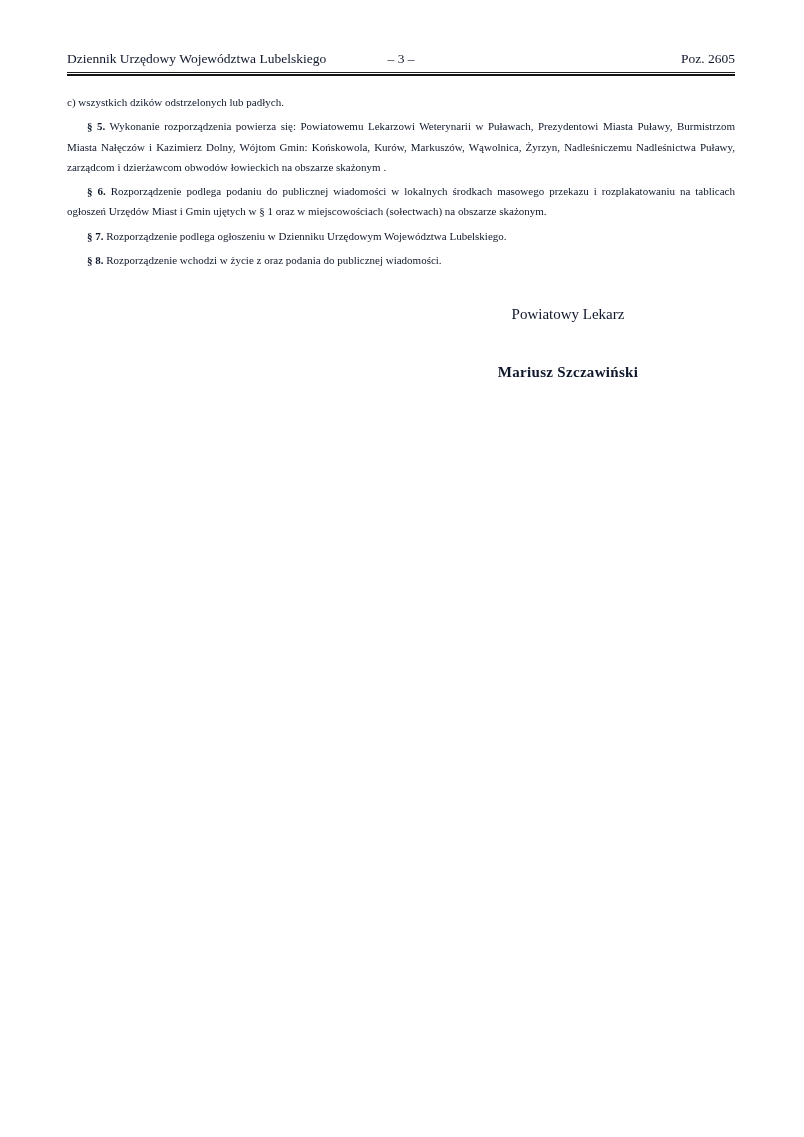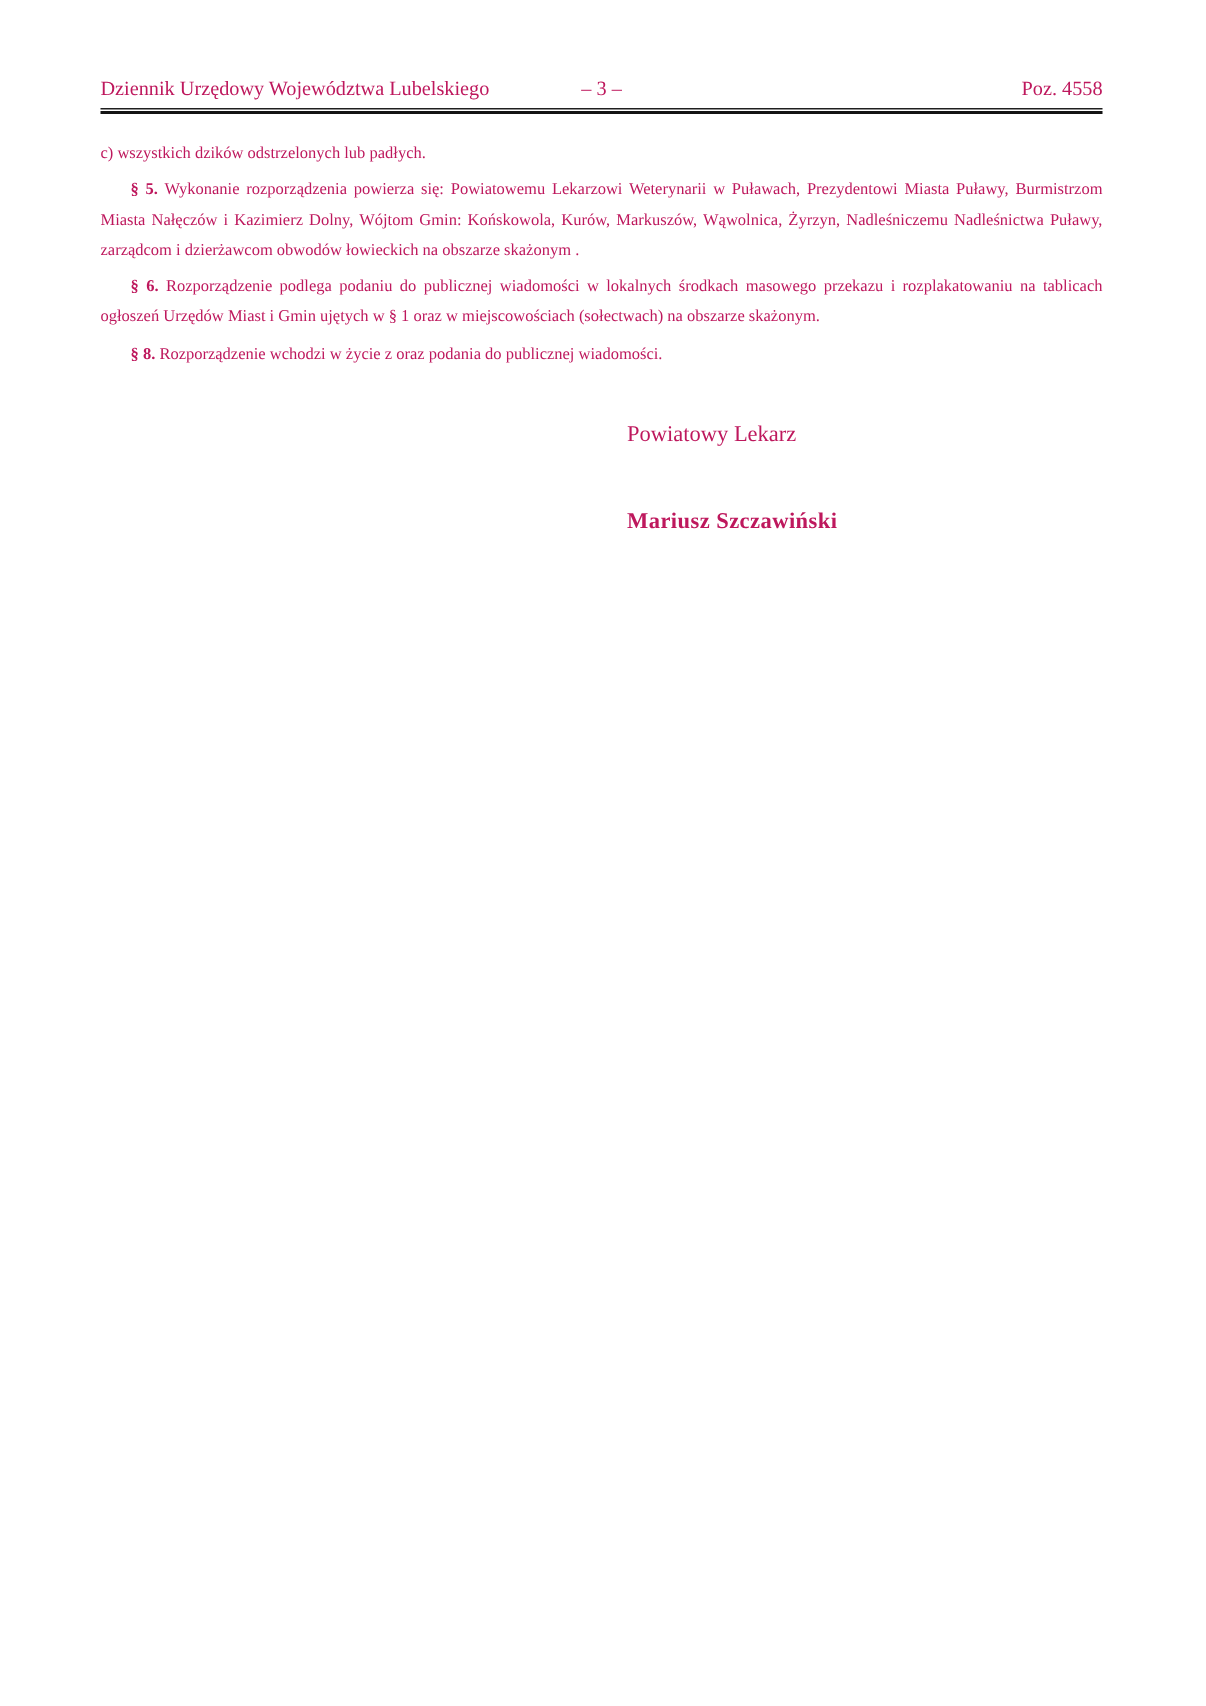--- a/index.html
+++ b/index.html
@@ -6,21 +6,21 @@
     margin: 0;
     padding: 0;
     background: #ffffff;
   }
   .page {
     position: relative;
     width: 804px;
     height: 1137px;
     background: #ffffff;
     font-family: "Liberation Serif", "DejaVu Serif", serif;
-    color: #be185d;
+    color: #0f172a;
     overflow: hidden;
   }
   .content {
     position: absolute;
     left: 67px;
     top: 0;
     width: 668px;
   }
   
   .page-header {
@@ -51,49 +51,51 @@
     margin: 4px 0 0 0;
     text-align: justify;
     text-indent: 20px;
     font-family: Liberation Serif, serif;
   }
   .secnum { font-weight: bold; }
   
   .signature {
     margin: 34px 0 0 351px;
     width: 300px;
+    text-align: center;
     font-size: 15px;
     line-height: 20px;
   }
   .signer-name {
     margin-top: 38px;
     font-weight: bold;
     letter-spacing: 0.3px;
   }
 </style>
 </head>
 <body>
 
 <div class="page">
   <div class="content">
 
     <header class="page-header">
       <span class="hdr-left">Dziennik Urzędowy Województwa Lubelskiego</span>
       <span class="hdr-center">– 3 –</span>
-      <span class="hdr-right">Poz. 4558</span>
+      <span class="hdr-right">Poz. 2605</span>
     </header>
 
     <div class="header-rule"></div>
 
     <p class="bodytext item-c">c) wszystkich dzików odstrzelonych lub padłych.</p>
 
     <p class="bodytext section"><span class="secnum">§ 5.</span> <span>Wykonanie rozporządzenia powierza się: Powiatowemu Lekarzowi Weterynarii w Puławach, Prezydentowi Miasta Puławy, Burmistrzom Miasta Nałęczów i Kazimierz Dolny, Wójtom Gmin: Końskowola, Kurów, Markuszów, Wąwolnica, Żyrzyn, Nadleśniczemu Nadleśnictwa Puławy, zarządcom i dzierżawcom obwodów łowieckich na obszarze skażonym .</span></p>
 
     <p class="bodytext section"><span class="secnum">§ 6.</span> <span>Rozporządzenie podlega podaniu do publicznej wiadomości w lokalnych środkach masowego przekazu i rozplakatowaniu na tablicach ogłoszeń  Urzędów Miast i Gmin ujętych w § 1 oraz w miejscowościach (sołectwach) na obszarze skażonym.</span></p>
 
+    <p class="bodytext section"><span class="secnum">§ 7.</span> <span>Rozporządzenie podlega ogłoszeniu w Dzienniku Urzędowym Województwa Lubelskiego.</span></p>
 
     <p class="bodytext section"><span class="secnum">§ 8.</span> <span>Rozporządzenie wchodzi w życie z oraz podania do publicznej wiadomości.</span></p>
 
     <div class="signature">
       <div>Powiatowy Lekarz</div>
       <div class="signer-name">Mariusz Szczawiński</div>
     </div>
 
   </div>
 </div>

